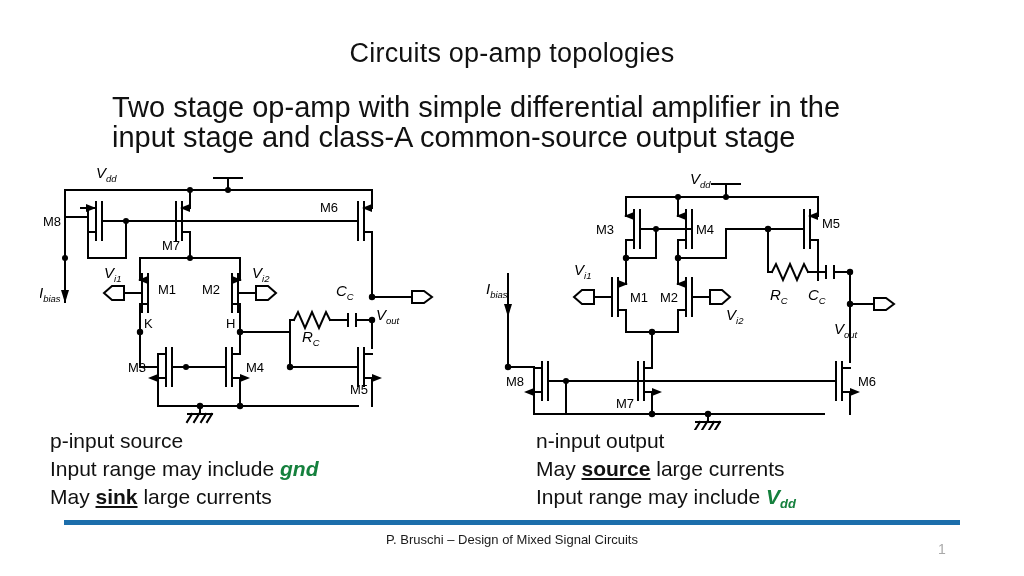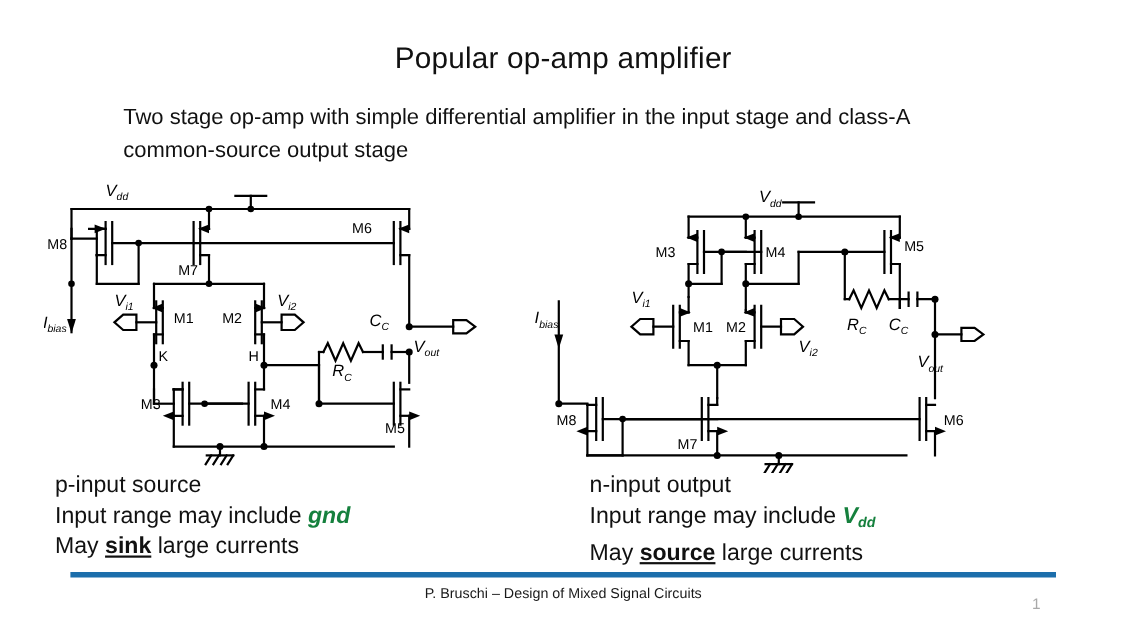--- a/index.html
+++ b/index.html
@@ -10,21 +10,21 @@
   }
   .slide{position:absolute;inset:0;}
 
   #title{
     position:absolute;top:38px;left:0;width:1024px;
     text-align:center;font-size:27px;color:#111;
     letter-spacing:0.2px;
   }
   #subtitle{
     position:absolute;top:92px;left:112px;width:740px;
-    font-size:20px;line-height:30px;color:#111;
+    font-size:29px;line-height:30px;color:#111;
   }
 
   .circuit{position:absolute;text-decoration:underline;}
   #circuit-left{left:40px;top:162px;width:400px;height:268px;}
   #circuit-right{left:478px;top:162px;width:420px;height:268px;}
 
   .notes{position:absolute;font-size:21px;line-height:28px;color:#111;}
   #notes-left{left:50px;top:427px;width:430px;}
   #notes-right{left:536px;top:427px;width:430px;}
   .red{color:#15803d;font-style:italic;font-weight:bold;}
@@ -47,21 +47,21 @@
   svg text{font-family:"Liberation Sans", sans-serif;fill:#000;}
   .lbl{font-size:13px;}
   .lblv{font-size:15px;font-style:italic;}
   .sub{font-size:9.5px;font-style:italic;}
 </style>
 </head>
 <body>
 
 <div class="slide">
 
-  <div id="title">Popular op-amp amplifier</div>
+  <div id="title">Circuits op-amp topologies</div>
   <div id="subtitle">Two stage op-amp with simple differential amplifier in the input stage and class-A common-source output stage</div>
 
   <div class="circuit" id="circuit-left">
     <svg width="400" height="268" viewBox="0 0 400 268">
       <g stroke="#000" stroke-width="2" fill="none" stroke-linecap="square">
 
         <path d="M25 28 H332"></path>
 
         <path d="M188 28 V16"></path>
           <path d="M174 16 H202"></path>
@@ -405,21 +405,21 @@
   </div>
 
   <div class="notes" id="notes-left">
     <div>p-input source</div>
     <div><span>Input range may include </span><span class="red">gnd</span></div>
     <div><span>May </span><span class="b">sink</span><span> large currents</span></div>
   </div>
 
   <div class="notes" id="notes-right">
     <div>n-input output</div>
+    <div><span>May </span><span class="b">source</span><span> large currents</span></div>
     <div><span>Input range may include </span><span class="red">V</span><span class="red red-sub">dd</span></div>
-    <div><span>May </span><span class="b">source</span><span> large currents</span></div>
   </div>
 
   <div id="footer-rule"></div>
   <div id="footer-text">P. Bruschi – Design of Mixed Signal Circuits</div>
   <div id="page-number">1</div>
 
 </div>
 
 </body></html>

